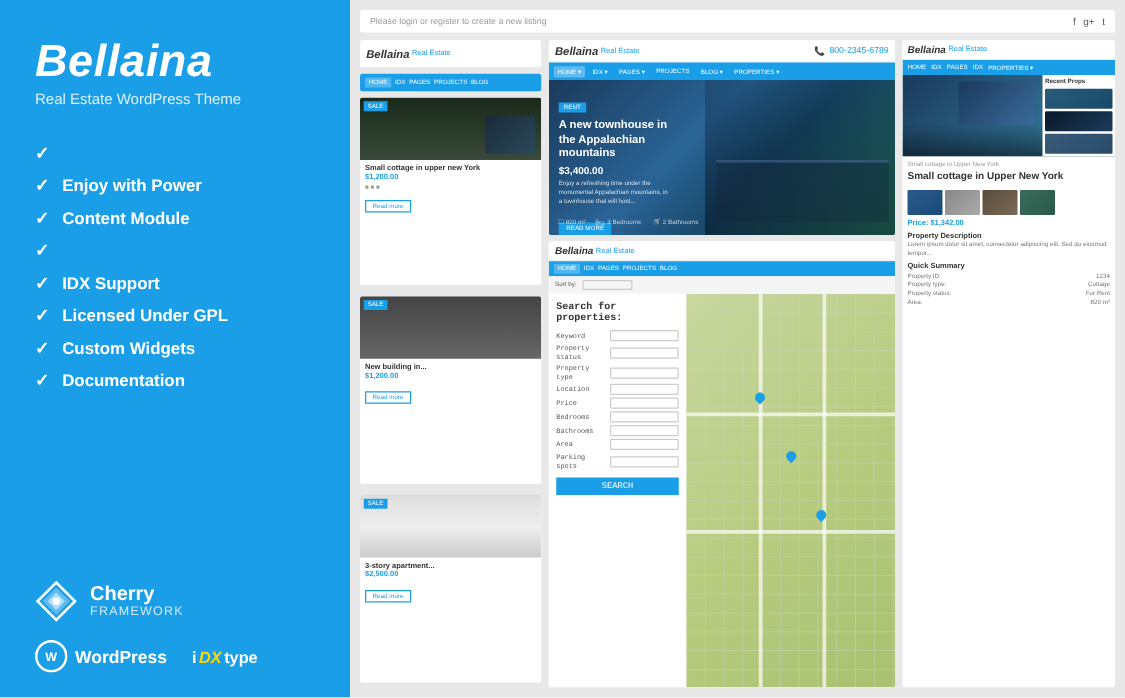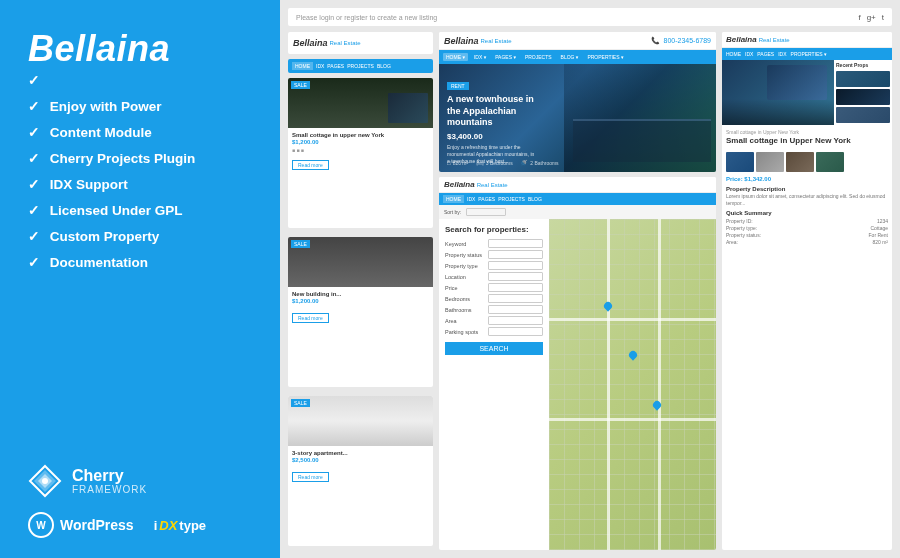--- a/index.html
+++ b/index.html
@@ -253,21 +253,21 @@
     }
 
     .phone-number {
       font-size: 7px;
       color: #1a9ee8;
     }
 
     
     .hero-section {
       position: relative;
-      height: 108px;
+      height: 124px;
       overflow: hidden;
     }
 
     .hero-bg {
       width: 100%;
       height: 100%;
       background: linear-gradient(135deg, #1a3a5c 0%, #2a6496 40%, #1a4a6c 60%, #2d8a6c 100%);
       position: relative;
     }
 
@@ -563,48 +563,48 @@
     }
     .building-white {
       background: linear-gradient(to bottom, #ddd, #eee, #ccc);
     }
   </style>
 </head>
 <body>
 
 <div class="left-panel">
   <h1 class="brand-title">Bellaina</h1>
+  <p class="brand-subtitle">Real Estate WordPress Theme</p>
 
   <ul class="features-list">
     <li>
       <span class="check-icon">✓</span>
     </li>
     <li>
       <span class="check-icon">✓</span>
       <span>Enjoy with Power</span>
     </li>
     <li>
       <span class="check-icon">✓</span>
       <span>Content Module</span>
     </li>
     <li>
       <span class="check-icon">✓</span>
-      <span>Cherry Projects Plugin</span>
     </li>
     <li>
       <span class="check-icon">✓</span>
       <span>IDX Support</span>
     </li>
     <li>
       <span class="check-icon">✓</span>
       <span>Licensed Under GPL</span>
     </li>
     <li>
       <span class="check-icon">✓</span>
-      <span>Custom Property</span>
+      <span>Custom Widgets</span>
     </li>
     <li>
       <span class="check-icon">✓</span>
       <span>Documentation</span>
     </li>
   </ul>
 
   <div class="logos-section">
 
     <div class="cherry-logo">
@@ -770,21 +770,21 @@
           <span style="font-size:5px;color:white;">PAGES</span>
           <span style="font-size:5px;color:white;">PROJECTS</span>
           <span style="font-size:5px;color:white;">BLOG</span>
         </div>
 
         <div style="height:14px;background:#f5f5f5;display:flex;align-items:center;padding:0 5px;gap:5px;">
           <span style="font-size:5px;color:#555;">Sort by:</span>
           <div style="width:40px;height:8px;border:1px solid #ccc;border-radius:1px;"></div>
         </div>
 
-        <div style="display:flex;flex:1;min-height:0;">
+        <div style="display:flex;flex:1;min-height:0;font-family:Liberation Mono, monospace;">
 
           <div style="width:110px;min-width:110px;padding:6px;overflow-y:auto;">
             <div class="search-title">Search for properties:</div>
             <div class="field-row">
               <span class="field-label">Keyword</span>
               <div class="field-input"></div>
             </div>
             <div class="field-row">
               <span class="field-label">Property status</span>
               <div class="field-input"></div>

